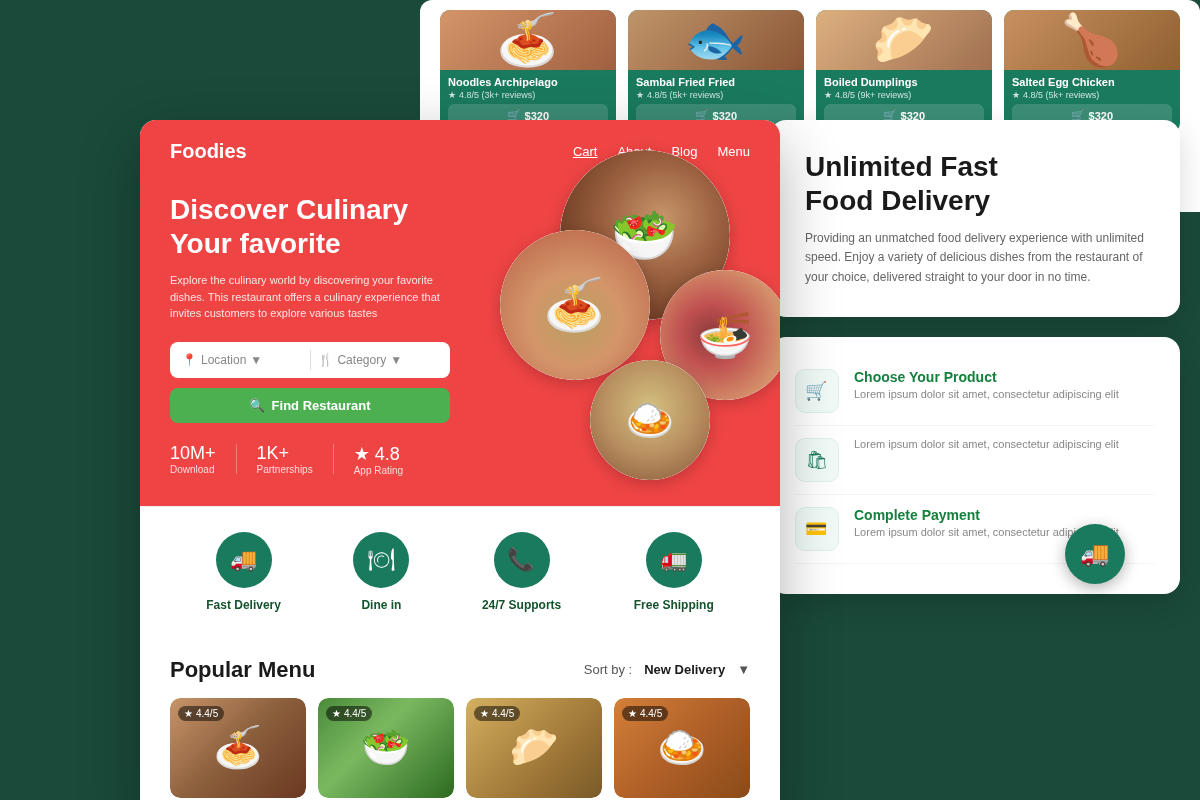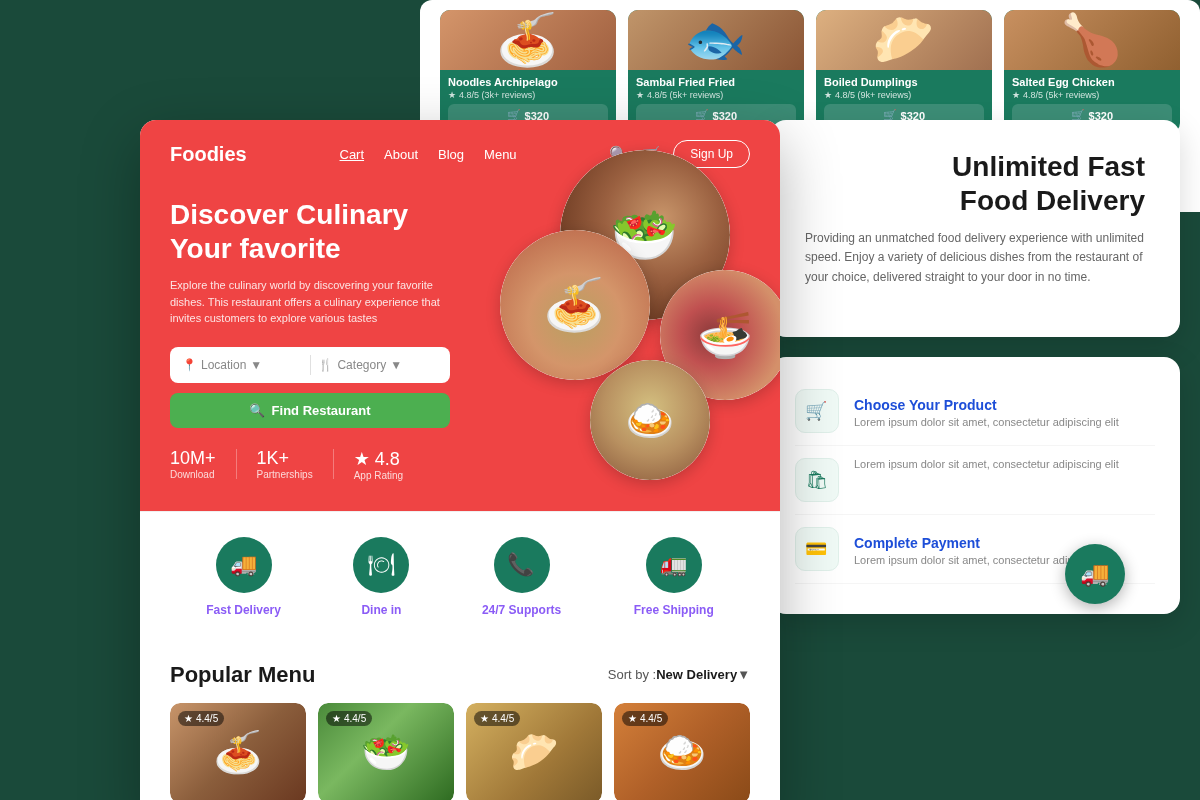--- a/index.html
+++ b/index.html
@@ -403,21 +403,21 @@
       display: flex;
       align-items: center;
       justify-content: center;
       color: white;
       font-size: 22px;
     }
 
     .service-label {
       font-size: 12px;
       font-weight: 600;
-      color: #8b5cf6;
+      color: #14532d;
       text-align: center;
     }
 
     
     .popular-section {
       background: white;
       padding: 20px 30px;
     }
 
     .popular-header {
@@ -429,21 +429,21 @@
 
     .popular-title {
       font-size: 22px;
       font-weight: 800;
       color: #1a1a1a;
     }
 
     .sort-control {
       display: flex;
       align-items: flex-start;
-      gap: 0;
+      gap: 12px;
       font-size: 13px;
       color: #555;
       cursor: pointer;
     }
 
     .sort-bold {
       font-weight: 700;
       color: #1a1a1a;
     }
 
@@ -511,28 +511,26 @@
       margin-bottom: 20px;
       box-shadow: 0 10px 30px rgba(0,0,0,0.15);
     }
 
     .delivery-title {
       font-size: 28px;
       font-weight: 800;
       color: #1a1a1a;
       line-height: 1.2;
       margin-bottom: 12px;
-      text-align: right;
     }
 
     .delivery-desc {
       font-size: 12px;
       color: #666;
       line-height: 1.6;
-      margin-bottom: 20px;
     }
 
     .order-btn {
       background: #1a7a5e;
       color: white;
       border: none;
       padding: 14px 30px;
       border-radius: 8px;
       font-size: 14px;
       font-weight: 600;
@@ -573,23 +571,22 @@
       flex-shrink: 0;
       font-size: 18px;
       color: #1a7a5e;
     }
 
     .step-content { flex: 1; }
 
     .step-title {
       font-size: 14px;
       font-weight: 700;
-      color: #1d4ed8;
+      color: #15803d;
       margin-bottom: 3px;
-      margin-top: 8px;
     }
 
     .step-desc {
       font-size: 11px;
       color: #888;
     }
 
     
     .delivery-icon-btn {
       position: absolute;
@@ -703,25 +700,20 @@
   <div class="hero-section">
 
     <nav class="navbar">
       <div class="brand-name">Foodies</div>
       <div class="nav-links">
         <a class="nav-link active">Cart</a>
         <a class="nav-link">About</a>
         <a class="nav-link">Blog</a>
         <a class="nav-link">Menu</a>
       </div>
-      <div class="nav-icons">
-        <button class="nav-icon-btn">🔍</button>
-        <button class="nav-icon-btn">🛒</button>
-        <button class="signup-btn">Sign Up</button>
-      </div>
     </nav>
 
     <div class="hero-content">
       <h1 class="hero-title">
         <span>Discover Culinary</span><br>
         <span>Your favorite</span>
       </h1>
       <p class="hero-desc">Explore the culinary world by discovering your favorite dishes. This restaurant offers a culinary experience that invites customers to explore various tastes</p>
 
       <div class="search-bar">

